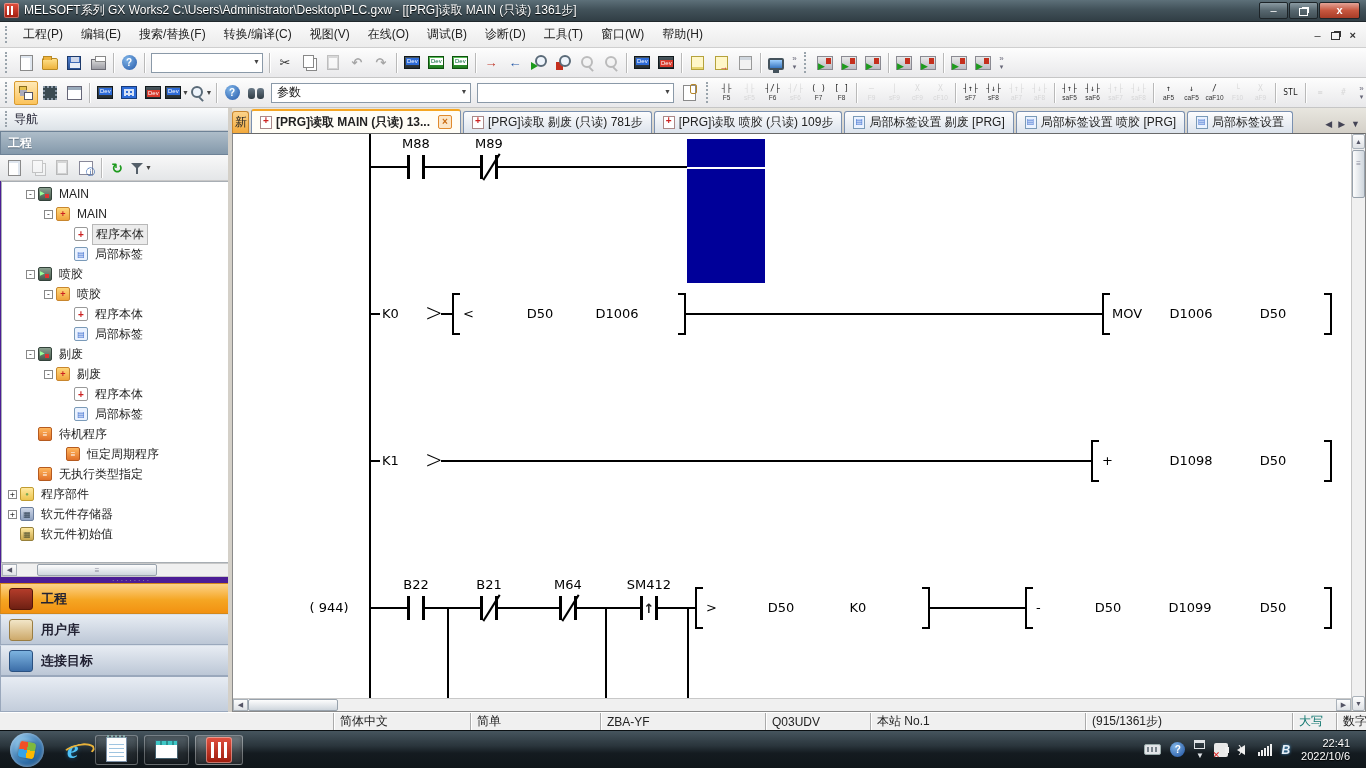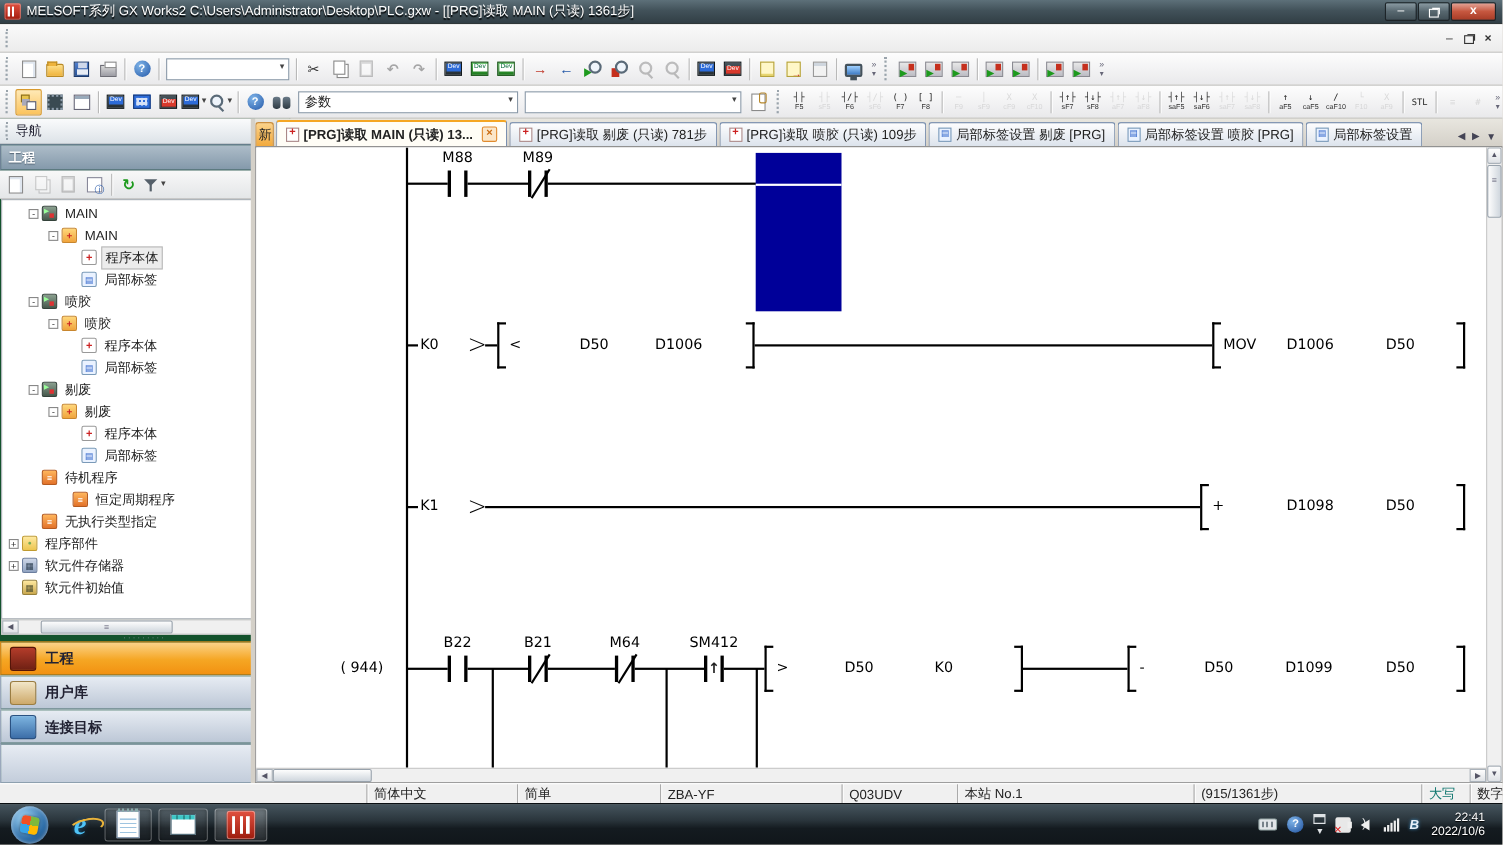--- a/index.html
+++ b/index.html
@@ -96,21 +96,21 @@
   .ic-pageclip{width:13px;height:16px;background:#fff;border:1px solid #8a8a8a;position:relative;}
   .ic-pageclip::after{content:"";position:absolute;right:-2px;top:-2px;width:5px;height:8px;border:1px solid #b5862a;border-radius:2px;}
 
   
   .lbtn{width:23px;height:26px;display:flex;flex-direction:column;align-items:center;justify-content:center;flex:none;border-radius:2px;}
   .lbtn .sym{font-size:8px;line-height:10px;color:#222;font-family:"DejaVu Sans Mono",monospace;white-space:nowrap;}
   .lbtn .lbl{font-size:6.5px;line-height:8px;color:#333;}
   .lbtn.dis .sym,.lbtn.dis .lbl{color:#b0b0b0;}
 
   
-  .nav{position:absolute;left:0;top:108px;width:264px;bottom:56px;background:#14532d;border-right:1px solid #9aa0a6;display:flex;flex-direction:column;}
+  .nav{position:absolute;left:0;top:108px;width:264px;bottom:56px;background:#4c1d95;border-right:1px solid #9aa0a6;display:flex;flex-direction:column;}
   .nav-title{height:23px;display:flex;align-items:center;background:linear-gradient(#fafbfc,#dde3e8);border-bottom:1px solid #c2c8ce;font-size:12px;color:#223;}
   .nav-title .t{flex:1;}
   .pinico{width:11px;height:11px;position:relative;margin-right:8px;}
   .pinico::before{content:"";position:absolute;left:4px;top:0;width:3px;height:7px;background:#445;}
   .pinico::after{content:"";position:absolute;left:1px;top:7px;width:9px;height:2px;background:#445;}
   .navx{margin-right:6px;font-size:12px;color:#334;font-weight:bold;}
   .nav-head{height:24px;background:linear-gradient(#aebdc9,#8499ab);border:1px solid #6e8296;display:flex;align-items:center;padding-left:7px;color:#fff;font-weight:bold;text-shadow:0 1px 1px #567;}
   .nav-tools{height:26px;display:flex;align-items:center;padding-left:2px;background:linear-gradient(#f8f8f8,#e4e6e8);border-bottom:1px solid #c8c8c8;}
   .nav-treewrap{flex:1;background:#fff;border:1px solid #a8aeb4;margin:0 1px;position:relative;overflow:hidden;}
   .nav-tree{position:absolute;left:0;top:2px;right:17px;bottom:0;}
@@ -241,20 +241,33 @@
         <div class="wbtn">–</div>
         <div class="wbtn">
           <span class="glyph-restore"></span>
         </div>
         <div class="wbtn close">x</div>
       </div>
   </div>
 
   <div class="menubar">
     <div class="grip"></div>
+    <span id="menubar-items" style="display:flex;">
+        <span class="menu-item">工程(P)</span>
+        <span class="menu-item">编辑(E)</span>
+        <span class="menu-item">搜索/替换(F)</span>
+        <span class="menu-item">转换/编译(C)</span>
+        <span class="menu-item">视图(V)</span>
+        <span class="menu-item">在线(O)</span>
+        <span class="menu-item">调试(B)</span>
+        <span class="menu-item">诊断(D)</span>
+        <span class="menu-item">工具(T)</span>
+        <span class="menu-item">窗口(W)</span>
+        <span class="menu-item">帮助(H)</span>
+      </span>
     <div class="mdictrl">
       <span>–</span>
       <span class="glyph-restore"></span>
       <span style="font-weight:bold;">×</span>
     </div>
   </div>
 
   <div class="tb" id="toolbar1">
       <div class="grip"></div>
       <div class="tbgroup">

